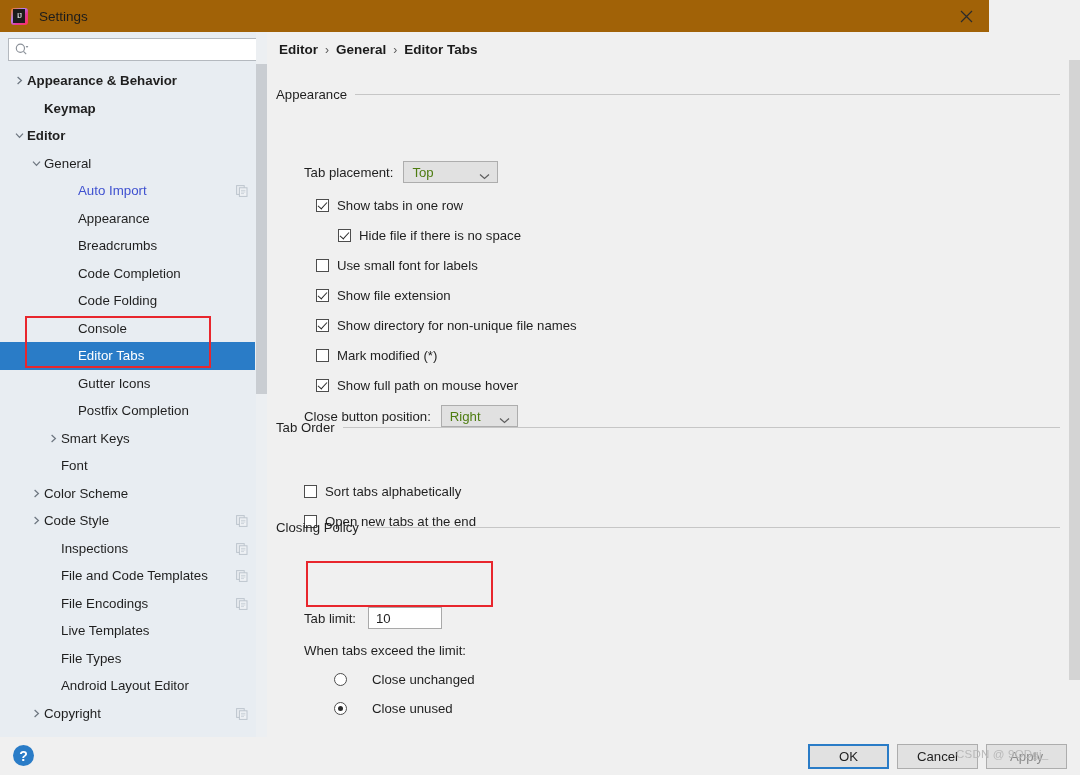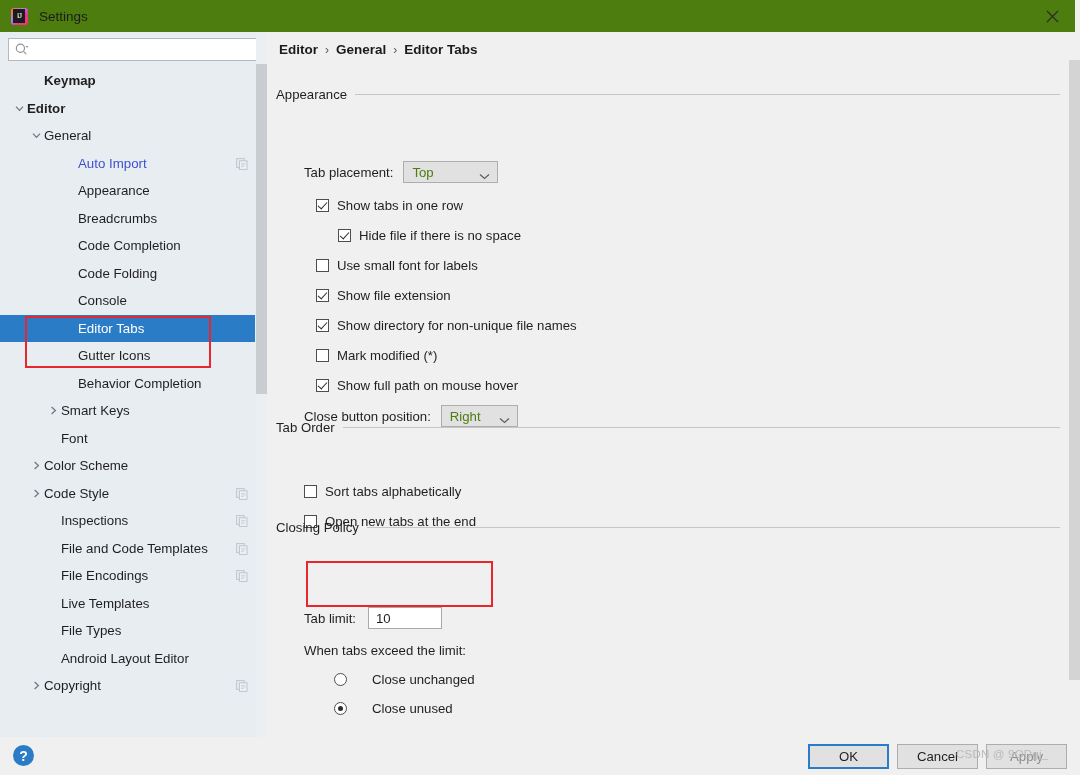--- a/index.html
+++ b/index.html
@@ -18,23 +18,23 @@
     width: 1080px;
     height: 775px;
     overflow: hidden;
     background: #f0f0f0;
   }
 
   
   .titlebar {
     position: absolute;
     top: 0; left: 0;
-    width: 1075px;
+    width: 989px;
     height: 32px;
-    background: #4d7c0f;
+    background: #a16207;
     display: flex;
     align-items: center;
   }
   .app-logo {
     margin-left: 11px;
     width: 17px;
     height: 17px;
     position: relative;
     border-radius: 3px;
     background: linear-gradient(135deg, #f97a12 0%, #b07ef0 38%, #e1399c 62%, #fe315d 100%);
@@ -418,20 +418,28 @@
             <circle cx="5.4" cy="5.2" r="4.1" fill="none" stroke="#8b9199" stroke-width="1.15"></circle>
             <path d="M8.5 8.4 L11.2 11.1" stroke="#8b9199" stroke-width="1.15" fill="none"></path>
             <path d="M10.6 3.1 L13.4 3.1 L12 5.0 Z" fill="#8b9199"></path>
           </svg>
         </span>
         <input class="search-input" type="text" placeholder="" style="">
       </div>
     </div>
     <div class="tree" id="tree">
         <div class="tree-row bold">
+          <span class="arrow" style="margin-left: 12px;">
+            <svg width="9" height="9" viewBox="0 0 9 9">
+              <path d="M2.6 1 L6.4 4.5 L2.6 8" fill="none" stroke="currentColor" stroke-width="1.25"></path>
+            </svg>
+          </span>
+          <span class="lbl">Appearance &amp; Behavior</span>
+        </div>
+        <div class="tree-row bold">
           <span class="arrow" style="margin-left: 29px;"></span>
           <span class="lbl">Keymap</span>
         </div>
         <div class="tree-row bold">
           <span class="arrow" style="margin-left: 12px;">
             <svg width="9" height="9" viewBox="0 0 9 9">
               <path d="M1 2.6 L4.5 6.4 L8 2.6" fill="none" stroke="currentColor" stroke-width="1.25"></path>
             </svg>
           </span>
           <span class="lbl">Editor</span>
@@ -476,21 +484,21 @@
         <div class="tree-row selected">
           <span class="arrow" style="margin-left: 63px;"></span>
           <span class="lbl">Editor Tabs</span>
         </div>
         <div class="tree-row">
           <span class="arrow" style="margin-left: 63px;"></span>
           <span class="lbl">Gutter Icons</span>
         </div>
         <div class="tree-row">
           <span class="arrow" style="margin-left: 63px;"></span>
-          <span class="lbl">Behavior Completion</span>
+          <span class="lbl">Postfix Completion</span>
         </div>
         <div class="tree-row">
           <span class="arrow" style="margin-left: 46px;">
             <svg width="9" height="9" viewBox="0 0 9 9">
               <path d="M2.6 1 L6.4 4.5 L2.6 8" fill="none" stroke="currentColor" stroke-width="1.25"></path>
             </svg>
           </span>
           <span class="lbl">Smart Keys</span>
         </div>
         <div class="tree-row">

